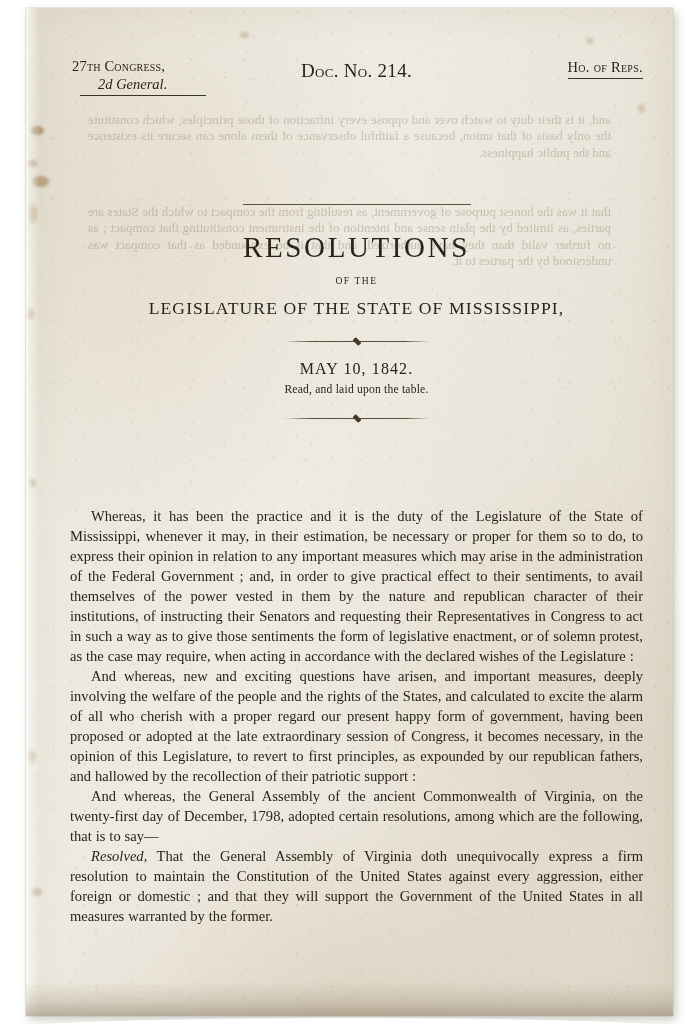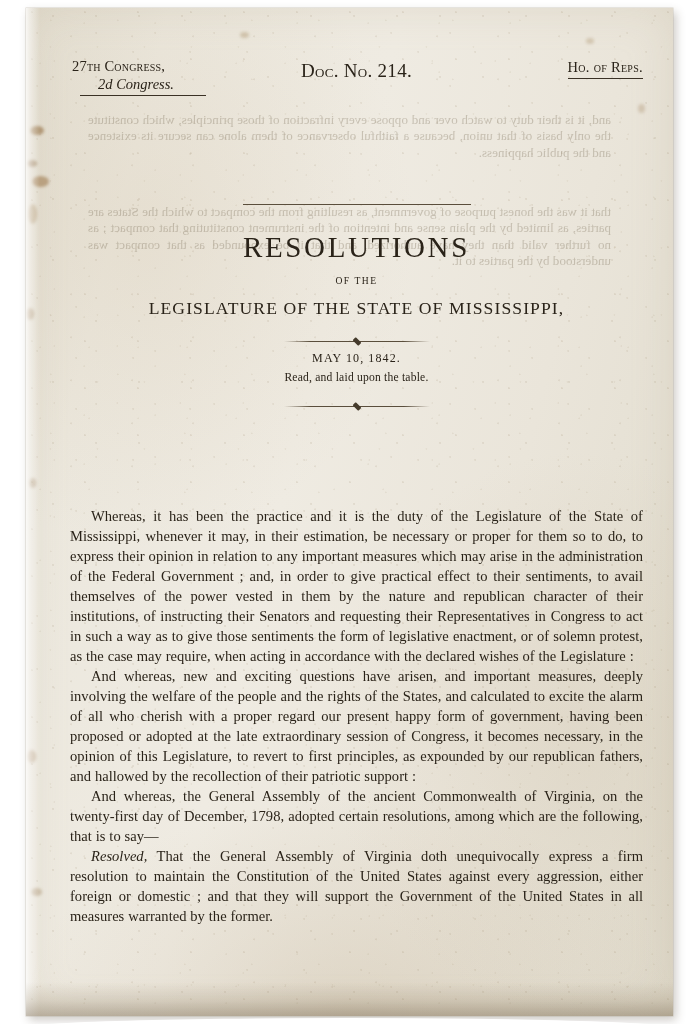--- a/index.html
+++ b/index.html
@@ -222,22 +222,22 @@
     position: absolute;
     left: 50%; top: 1.2px;
     width: 8px; height: 7px;
     margin-left: -4px;
     background: #443a2b;
     transform: rotate(45deg) scale(1, 0.62);
     border-radius: 1px;
   }
 
   .datum {
-    margin-top: 5px;
-    font-size: 12px;
+    margin-top: 14px;
+    font-size: 16px;
     letter-spacing: 1.1px;
   }
   .readlaid {
     margin-top: 5px;
     font-size: 11.6px;
     letter-spacing: 0.2px;
   }
 
   
   .body {
@@ -301,21 +301,21 @@
     <div class="deckle"></div>
 
     <div class="verso" style="top:104px;">and, it is their duty to watch over and oppose every infraction of those principles, which constitute the only basis of that union, because a faithful observance of them alone can secure its existence and the public happiness.</div>
     <div class="verso" style="top:196px;">that it was the honest purpose of government, as resulting from the compact to which the States are parties, as limited by the plain sense and intention of the instrument constituting that compact ; as no further valid than they have authorized, and that it be expounded as that compact was understood by the parties to it.</div>
 
     <div class="ink">
 
       <div class="masthead">
         <div class="mast-cell mast-left">
           <div class="l1 sc">27th Congress,</div>
-          <div class="l2">2d Congress.</div>
+          <div class="l2">2d General.</div>
           <div class="rule"></div>
         </div>
         <div class="mast-cell mast-mid">
           <div class="t sc">Doc. No. 214.</div>
         </div>
         <div class="mast-cell mast-right">
           <div class="t sc">Ho. of Reps.</div>
           <div class="rule"></div>
         </div>
       </div>

